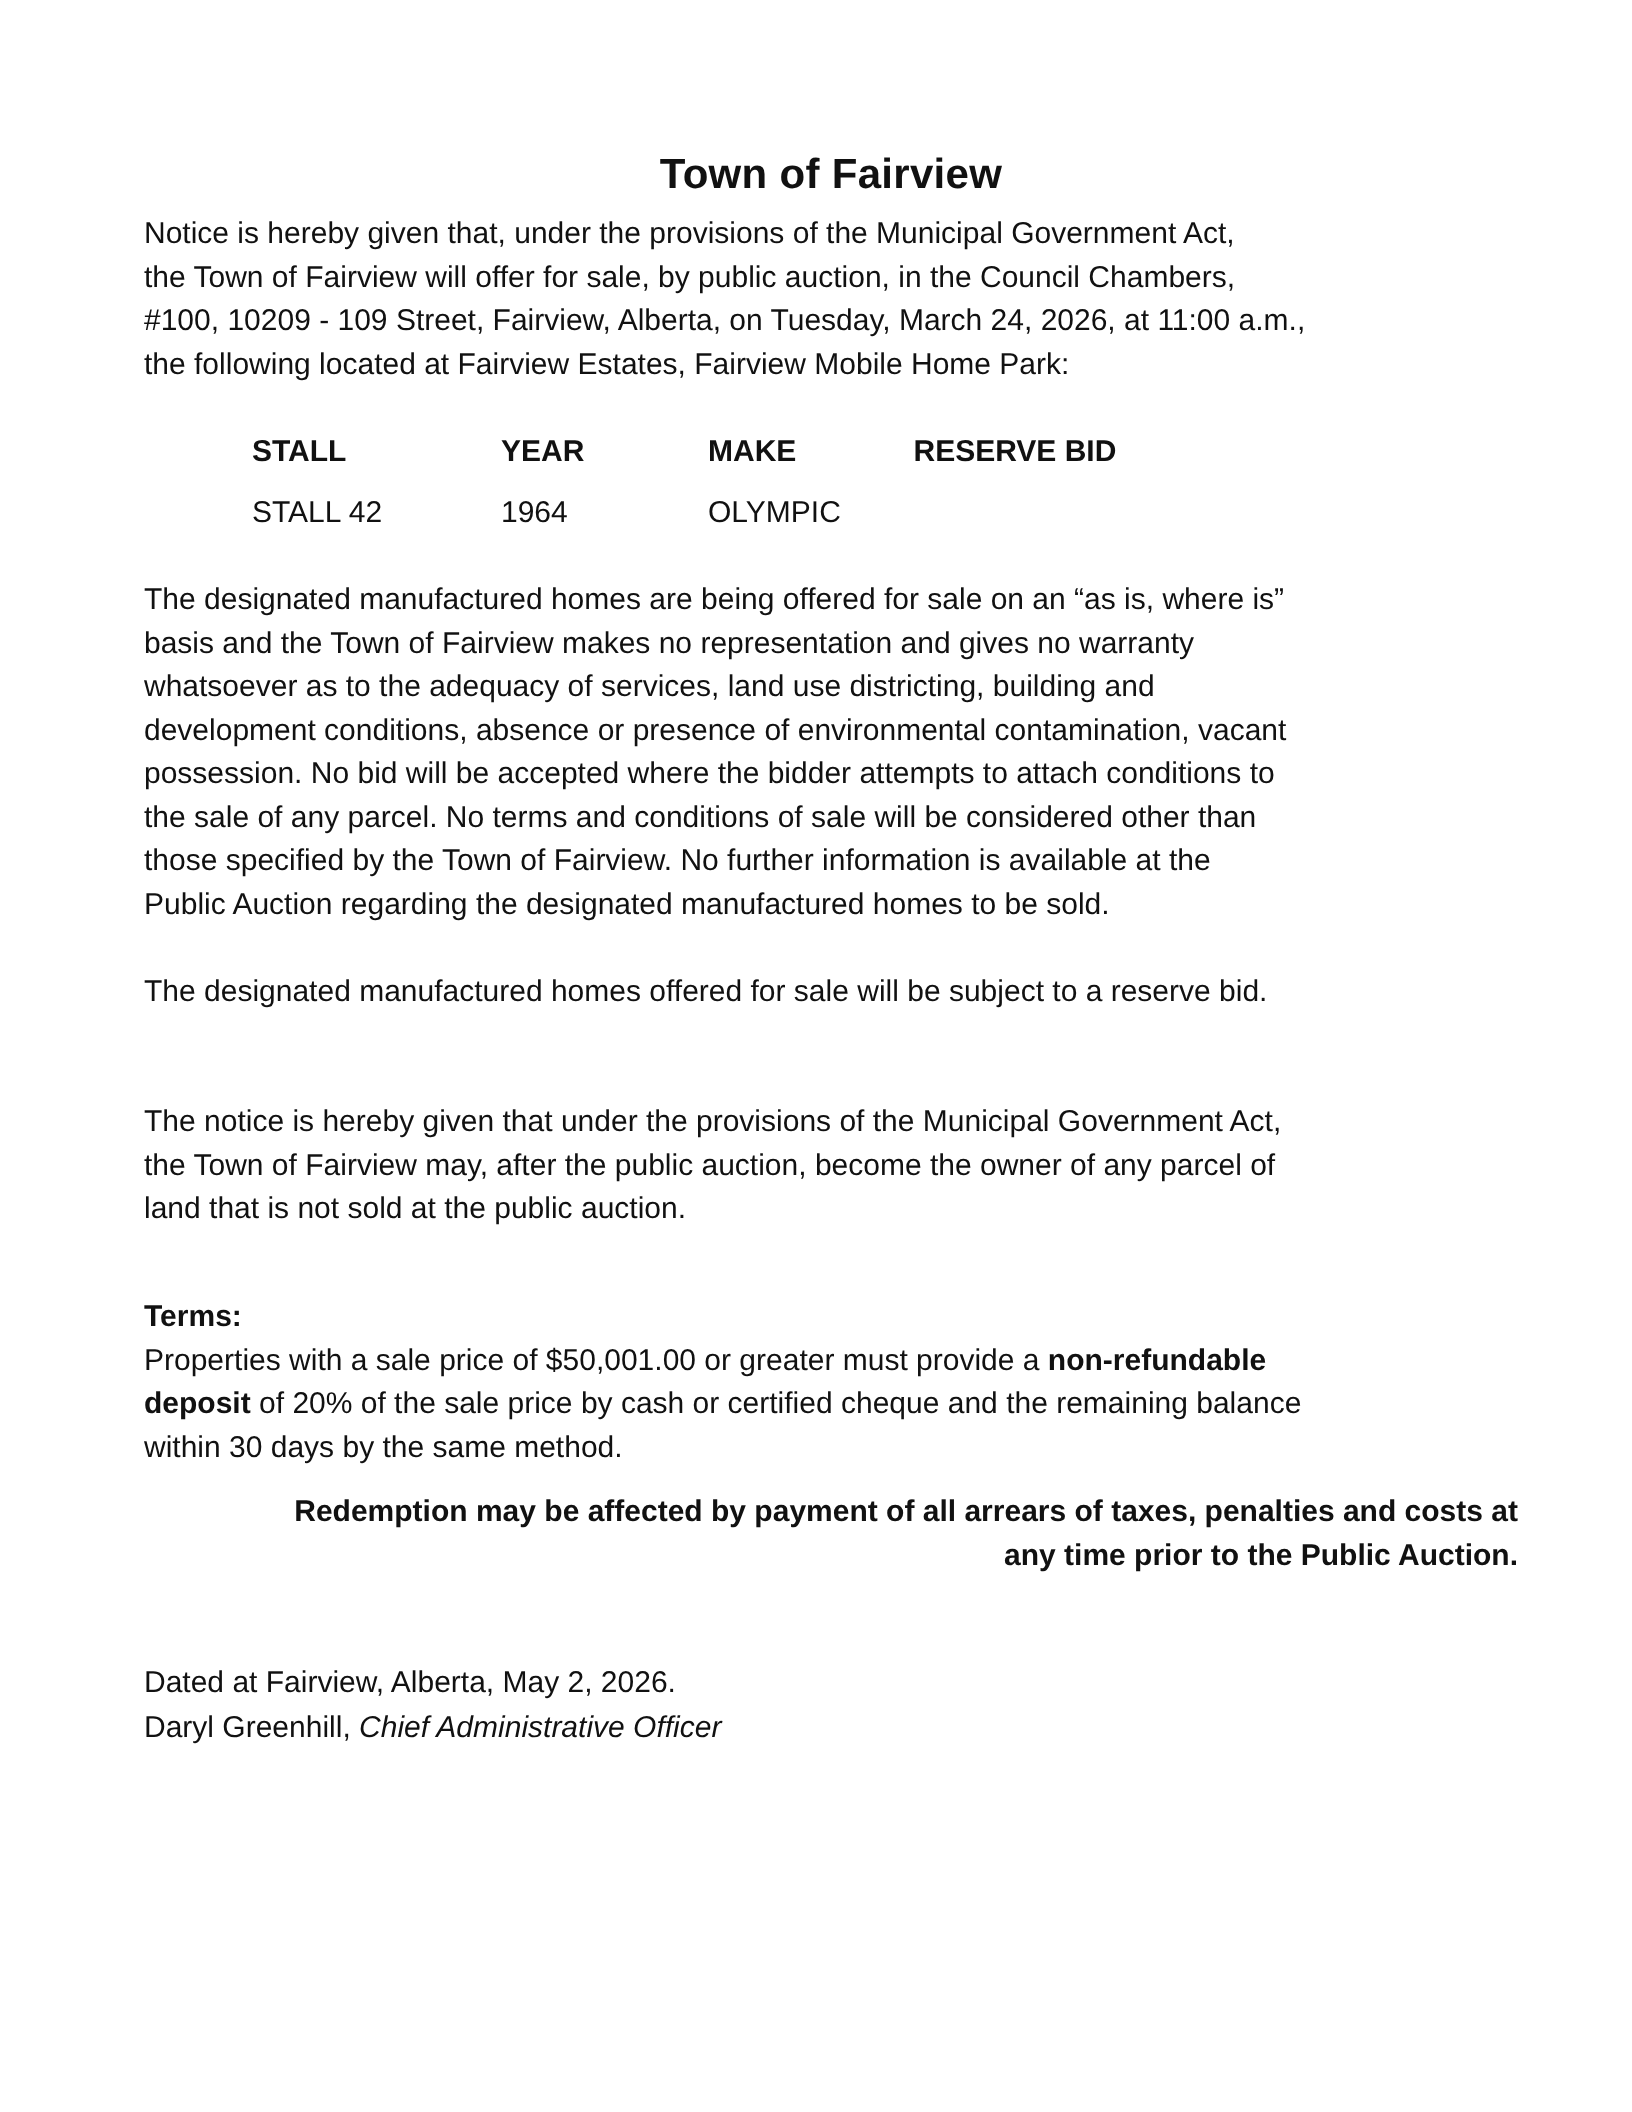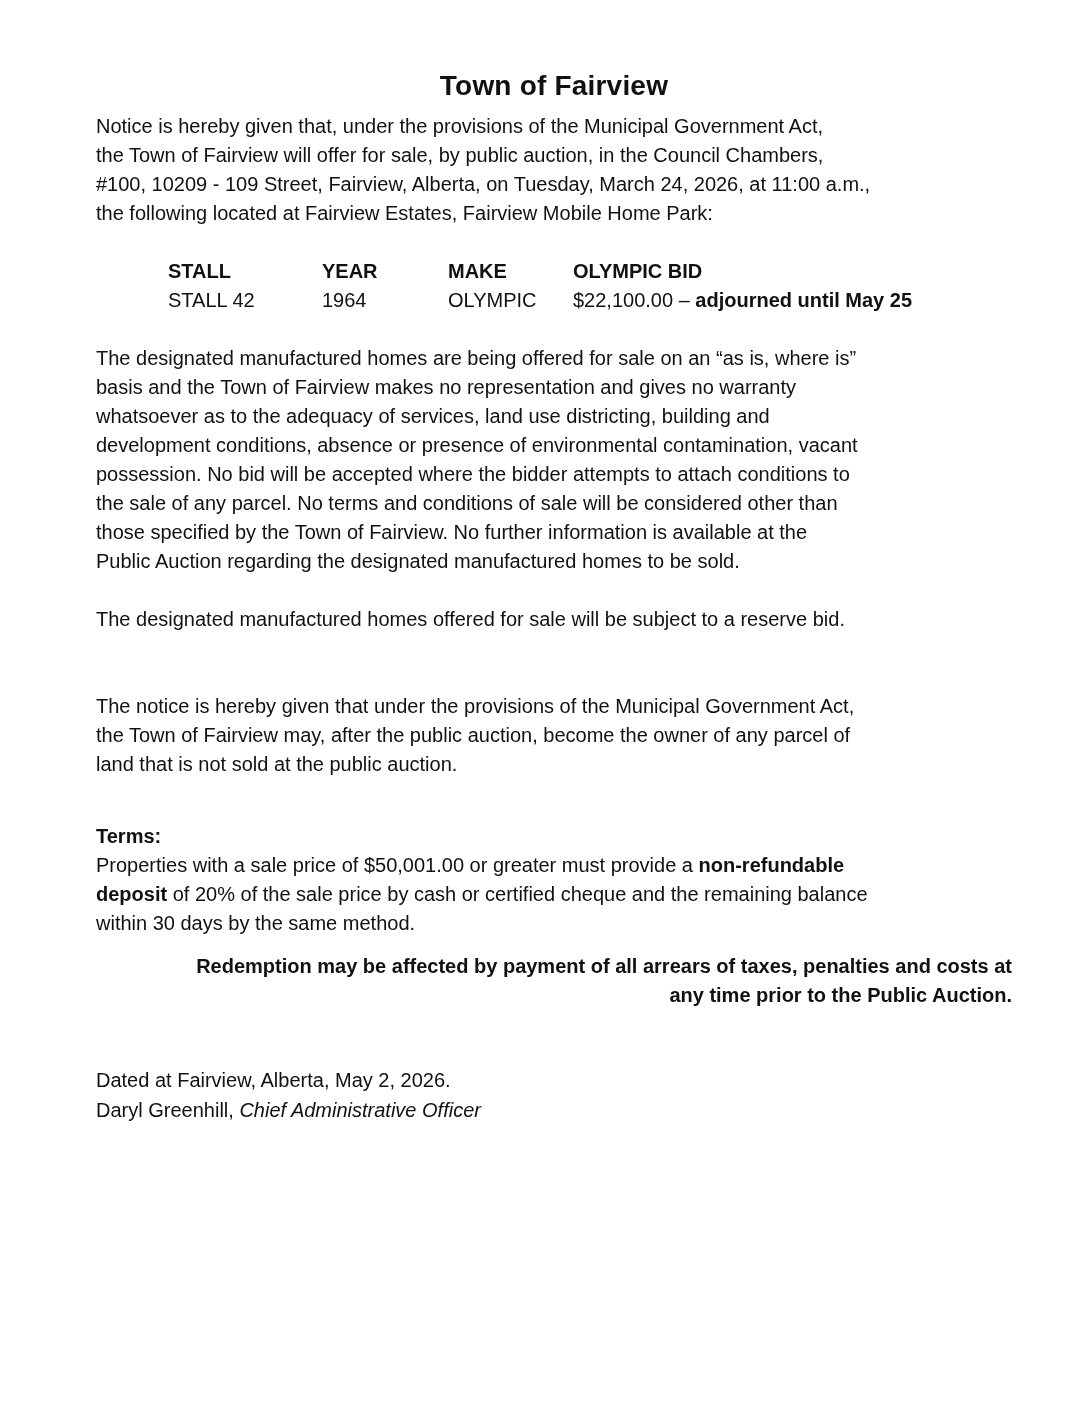--- a/index.html
+++ b/index.html
@@ -6,21 +6,21 @@
   html, body { background: #ffffff; }
   body {
     width: 1088px;
     height: 1408px;
     font-family: "Liberation Sans", sans-serif;
     color: #111111;
     position: relative;
     overflow: hidden;
   }
   .page {
-    padding: 70px 76px 40px 96px;
+    padding: 100px 76px 40px 96px;
     width: 100%;
     height: 100%;
   }
   .doc-title {
     text-align: center;
     font-size: 28px;
     font-weight: bold;
     margin-bottom: 10px;
     letter-spacing: 0.2px;
   }
@@ -32,20 +32,21 @@
   .mb-sm { margin-bottom: 14px; }
   .mb-md { margin-bottom: 29px; }
   .mb-lg { margin-bottom: 58px; }
   .auction-table {
     display: grid;
     grid-template-columns: 154px 126px 125px auto;
     margin-left: 72px;
     font-size: 20px;
     line-height: 29px;
     margin-bottom: 29px;
+    gap: 12px;
   }
   .auction-table .th { font-weight: bold; }
   .bold { font-weight: bold; }
   .bold-underline { font-weight: bold; }
   .italic { font-style: italic; }
   .signature-line {
     text-align: left;
     font-size: 20px;
     line-height: 29px;
     padding-right: 14px;
@@ -65,28 +66,25 @@
 
   <p class="para mb-md">Notice is hereby given that, under the provisions of the Municipal Government Act,
 the Town of Fairview will offer for sale, by public auction, in the Council Chambers,
 #100, 10209 - 109 Street, Fairview, Alberta, on Tuesday, March 24, 2026, at 11:00 a.m.,
 the following located at Fairview Estates, Fairview Mobile Home Park:</p>
 
   <div class="auction-table">
     <div class="th">STALL</div>
     <div class="th">YEAR</div>
     <div class="th">MAKE</div>
-    <div class="th">OLYMPIC BID</div>
+    <div class="th">RESERVE BID</div>
 
     <div>STALL 42</div>
     <div>1964</div>
     <div>OLYMPIC</div>
-    <div>
-      <span>$22,100.00 – </span><span class="bold">adjourned until May 25</span>
-    </div>
   </div>
 
   <p class="para mb-md">The designated manufactured homes are being offered for sale on an “as is, where is”
 basis and the Town of Fairview makes no representation and gives no warranty
 whatsoever as to the adequacy of services, land use districting, building and
 development conditions, absence or presence of environmental contamination, vacant
 possession. No bid will be accepted where the bidder attempts to attach conditions to
 the sale of any parcel. No terms and conditions of sale will be considered other than
 those specified by the Town of Fairview.  No further information is available at the
 Public Auction regarding the designated manufactured homes to be sold.</p>

